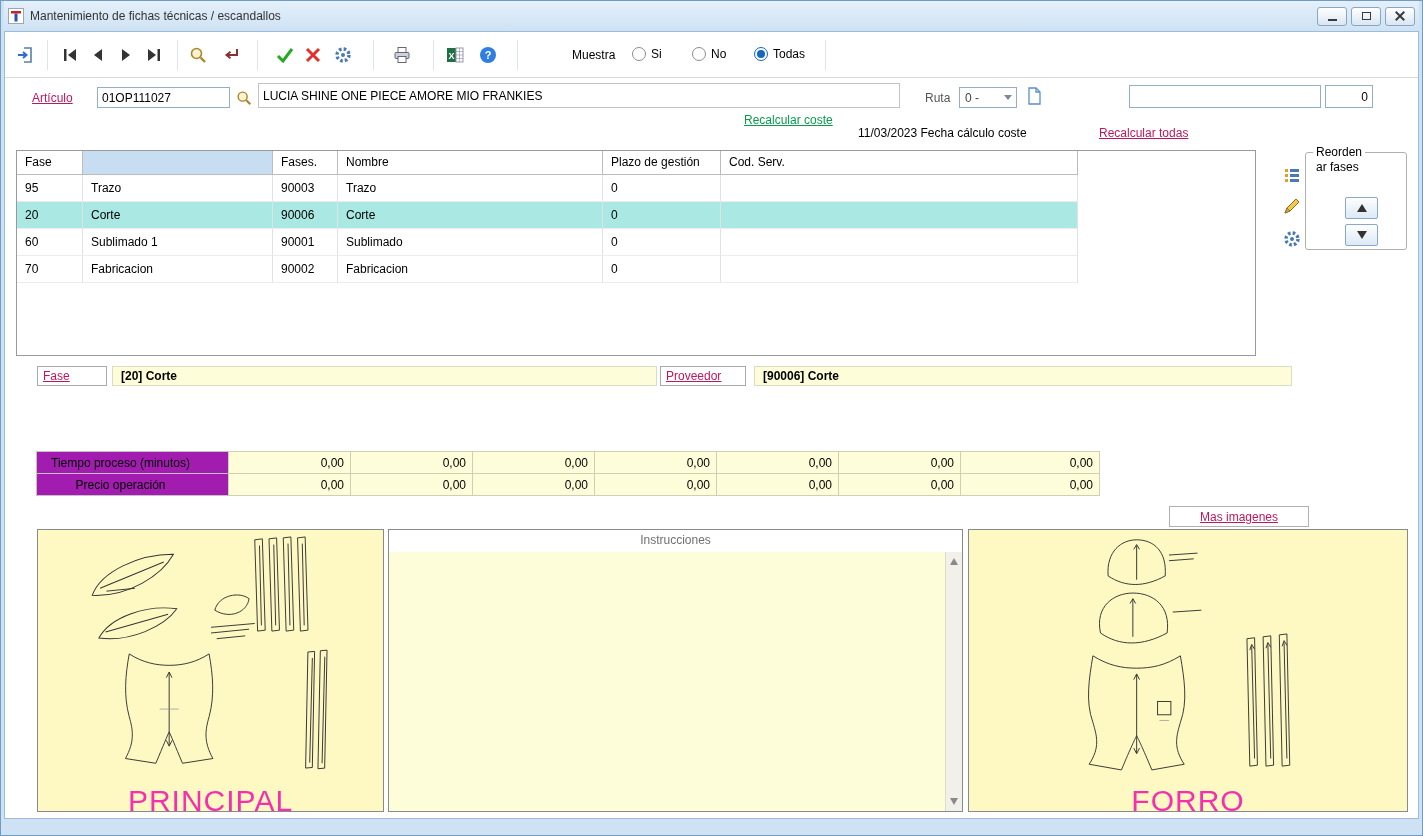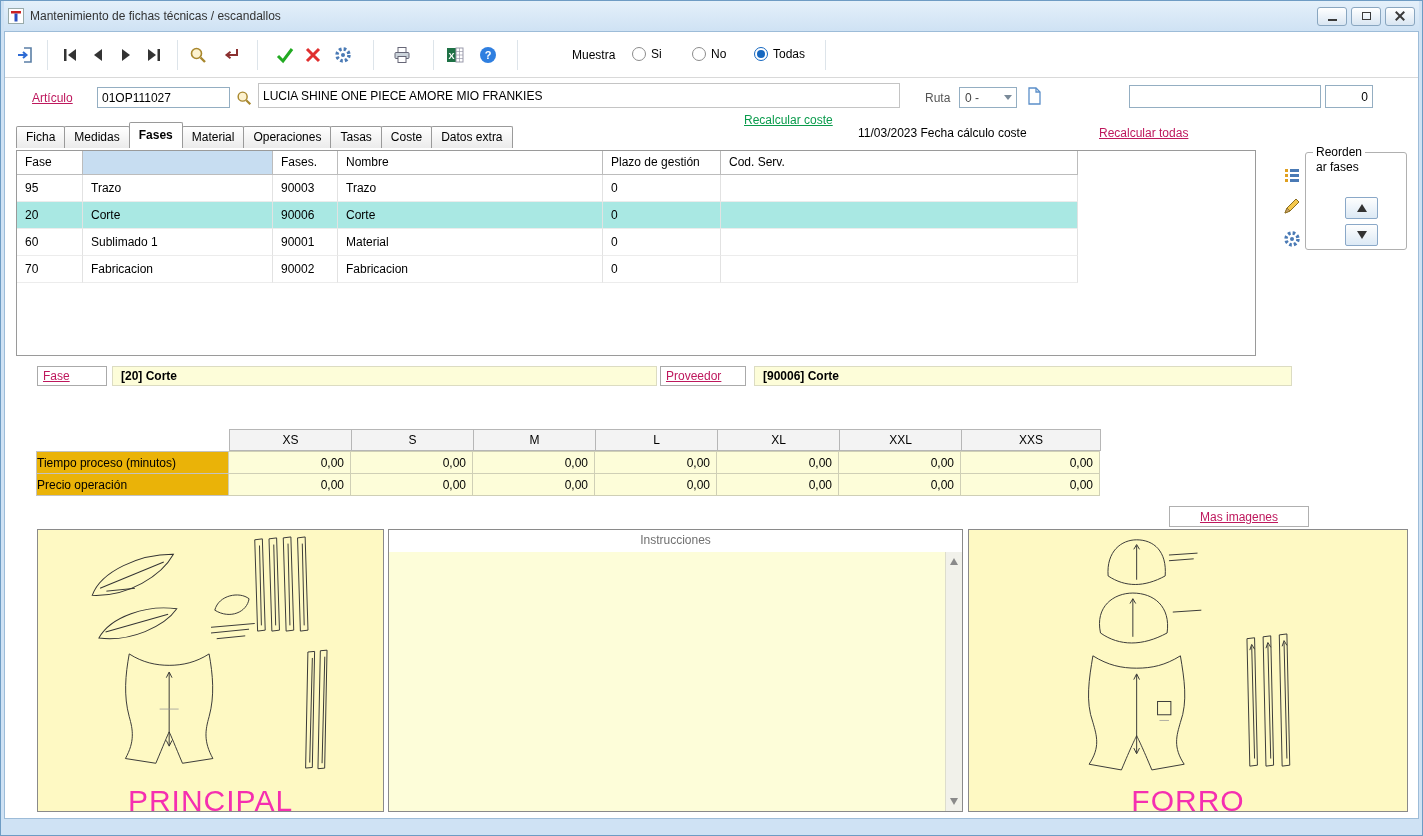--- a/index.html
+++ b/index.html
@@ -68,21 +68,21 @@
   .tri-down { width:0; height:0; border-left:5px solid transparent; border-right:5px solid transparent; border-top:8px solid #333; }
 
   
   .label-box { position:absolute; height:20px; line-height:19px; border:1px solid #aaa; background:#fff; padding-left:5px; }
   .yellow-field { position:absolute; height:20px; line-height:19px; background:#fdfdd9; border:1px solid #dcdcc2; padding-left:8px; font-weight:bold; }
 
   
   .sz-row { position:absolute; display:flex; }
   .sz-cell { border:1px solid #c2c2c2; margin-left:-1px; overflow:hidden; white-space:nowrap; }
   .sz-head { height:22px; line-height:21px; text-align:center; background:#f3f3f3; border-color:#b6b6b6; }
-  .sz-label { height:23px; line-height:22px; text-align:left; padding-right:24px; background:#eab308; }
+  .sz-label { height:23px; line-height:22px; text-align:center; padding-right:24px; background:#a21caf; }
   .sz-val { height:23px; line-height:22px; text-align:right; padding-right:6px; background:#fdfdd9; border-color:#cfcfb6; }
   .w-std{width:123px;} .w-last{width:140px;} .w-lab{width:193px;}
 
   
   .panel { position:absolute; border:1px solid #8a8a8a; background:#fef9c3; overflow:hidden; }
   .panel-caption { position:absolute; bottom:-7px; width:100%; text-align:center; font-size:30px; letter-spacing:1px; color:#f52fb0; }
   .instr-head { height:22px; line-height:21px; text-align:center; color:#707070; background:#fff; }
   .instr-body { position:absolute; left:0; right:0; top:22px; bottom:0; background:#fdfdd9; }
   .scrollbar { position:absolute; right:0; top:0; bottom:0; width:17px; background:#f1f1ea; border-left:1px solid #ddddcc; }
   .sb-tri-up { position:absolute; top:6px; left:4px; width:0; height:0; border-left:4.5px solid transparent; border-right:4.5px solid transparent; border-bottom:7px solid #8a8a8a; }
@@ -237,30 +237,20 @@
     </div>
     <div class="iconbtn" style="left:1018px; top:52px; width:22px; height:24px;">
       <svg width="20" height="22" viewBox="0 0 20 20">
         <path d="M5 2 H12 L16 6 V18 H5 Z" fill="#fff" stroke="#5b8fc9" stroke-width="1.3"></path>
         <path d="M12 2 V6 H16" fill="none" stroke="#5b8fc9" stroke-width="1.3"></path>
       </svg>
     </div>
     <input class="tbox" style="left: 1124px; top: 53px; width: 192px; height: 23px;">
     <input class="tbox" style="left: 1320px; top: 53px; width: 48px; height: 23px; text-align: right;" value="0">
 
-    <div class="tabs">
-      <div class="tab">Ficha</div>
-      <div class="tab">Medidas</div>
-      <div class="tab active">Fases</div>
-      <div class="tab">Material</div>
-      <div class="tab">Operaciones</div>
-      <div class="tab">Tasas</div>
-      <div class="tab">Coste</div>
-      <div class="tab">Datos extra</div>
-    </div>
     <span class="lbl link-green" style="left:739px; top:81px;">Recalcular coste</span>
     <span class="lbl" style="left:853px; top:94px;">11/03/2023 Fecha cálculo coste</span>
     <span class="lbl link" style="left:1094px; top:94px;">Recalcular todas</span>
 
     <div class="fases-panel">
       <div class="f-row f-head-row">
         <div class="f-cell c-fase">Fase</div>
         <div class="f-cell c-desc"></div>
         <div class="f-cell c-prov">Fases.</div>
         <div class="f-cell c-nombre">Nombre</div>
@@ -280,21 +270,21 @@
         <div class="f-cell c-desc">Corte</div>
         <div class="f-cell c-prov">90006</div>
         <div class="f-cell c-nombre">Corte</div>
         <div class="f-cell c-plazo">0</div>
         <div class="f-cell c-cod"></div>
       </div>
       <div class="f-row">
         <div class="f-cell c-fase">60</div>
         <div class="f-cell c-desc">Sublimado 1</div>
         <div class="f-cell c-prov">90001</div>
-        <div class="f-cell c-nombre">Material</div>
+        <div class="f-cell c-nombre">Sublimado</div>
         <div class="f-cell c-plazo">0</div>
         <div class="f-cell c-cod"></div>
       </div>
       <div class="f-row">
         <div class="f-cell c-fase">70</div>
         <div class="f-cell c-desc">Fabricacion</div>
         <div class="f-cell c-prov">90002</div>
         <div class="f-cell c-nombre">Fabricacion</div>
         <div class="f-cell c-plazo">0</div>
         <div class="f-cell c-cod"></div>
@@ -337,29 +327,20 @@
 
     <div class="label-box" style="left:32px; top:334px; width:70px;">
       <span class="link">Fase</span>
     </div>
     <div class="yellow-field" style="left:107px; top:334px; width:545px;">[20] Corte</div>
     <div class="label-box" style="left:655px; top:334px; width:86px;">
       <span class="link">Proveedor</span>
     </div>
     <div class="yellow-field" style="left:749px; top:334px; width:538px;">[90006] Corte</div>
 
-    <div class="sz-row" style="left:225px; top:397px;">
-      <div class="sz-cell sz-head w-std">XS</div>
-      <div class="sz-cell sz-head w-std">S</div>
-      <div class="sz-cell sz-head w-std">M</div>
-      <div class="sz-cell sz-head w-std">L</div>
-      <div class="sz-cell sz-head w-std">XL</div>
-      <div class="sz-cell sz-head w-std">XXL</div>
-      <div class="sz-cell sz-head w-last">XXS</div>
-    </div>
     <div class="sz-row" style="left:32px; top:419px;">
       <div class="sz-cell sz-label w-lab">Tiempo proceso (minutos)</div>
       <div class="sz-cell sz-val w-std">0,00</div>
       <div class="sz-cell sz-val w-std">0,00</div>
       <div class="sz-cell sz-val w-std">0,00</div>
       <div class="sz-cell sz-val w-std">0,00</div>
       <div class="sz-cell sz-val w-std">0,00</div>
       <div class="sz-cell sz-val w-std">0,00</div>
       <div class="sz-cell sz-val w-last">0,00</div>
     </div>

